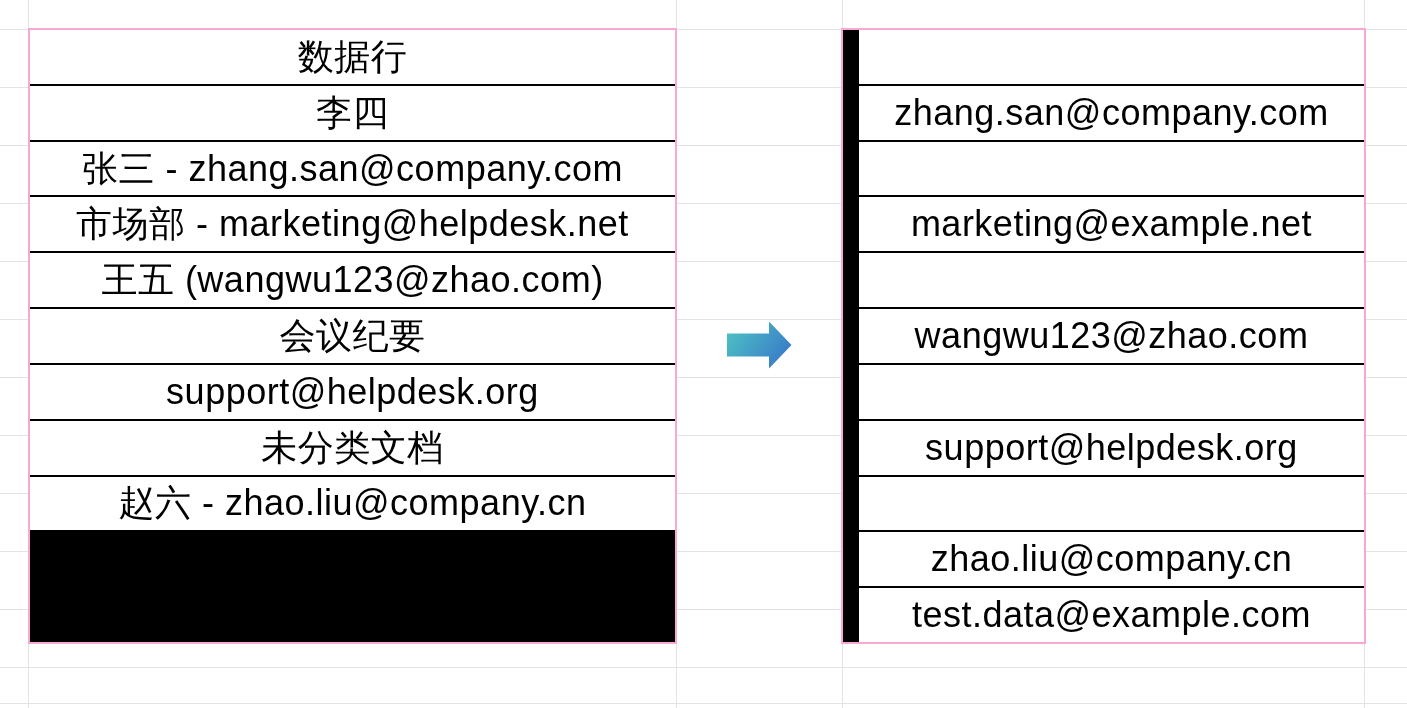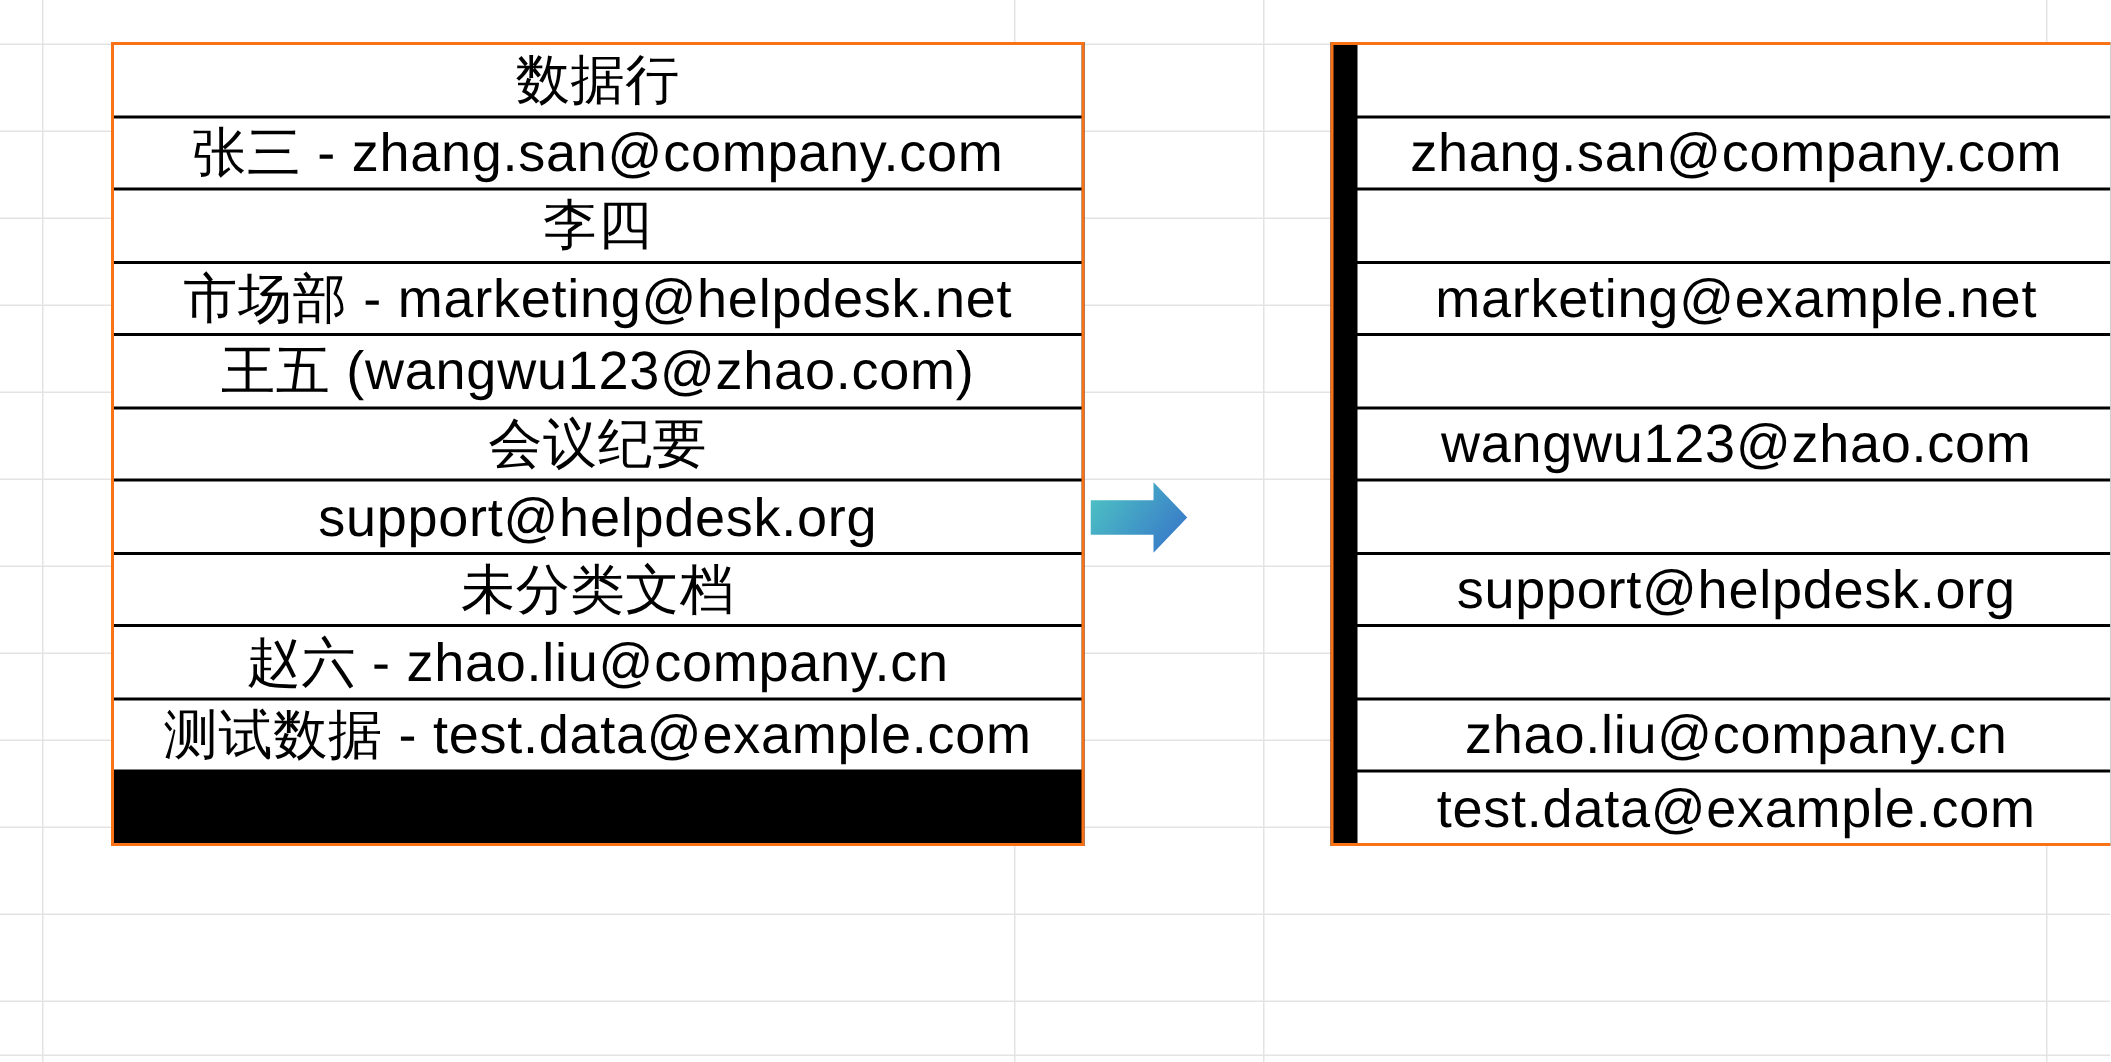--- a/index.html
+++ b/index.html
@@ -4,23 +4,23 @@
 <style>
   html,body { margin:0; padding:0; background:#fff; }
   .canvas {
     position:relative; width:1407px; height:708px; background:#ffffff;
     overflow:hidden;
     font-family:"Liberation Sans","DejaVu Sans",sans-serif;
   }
   .gridline-h { position:absolute; left:0; width:100%; height:1px; background:#e3e3e3; }
   .gridline-v { position:absolute; top:0; height:100%; width:1px; background:#e3e3e3; }
   .xl-table {
-    position:absolute; top:28px; height:536px; box-sizing:border-box;
+    position:absolute; top:28px; height:616px; box-sizing:border-box;
     display:grid; grid-template-rows:repeat(11,1fr); gap:2px;
-    background:#000; border:2px solid #f97316;margin-left:46px;
+    background:#000; border:2px solid #f9a8d4;
   }
   .left-table  { left:28px;  width:649px; }
   .right-table { left:841px; width:525px;padding-left:16px; }
   .cell {
     background:#fff; display:flex; align-items:center; justify-content:center;
     font-size:36px; line-height:1; color:#000; white-space:nowrap; overflow:hidden;
     letter-spacing:0.5px;
   }
   .arrow-wrap { position:absolute; left:727px; top:321px; width:65px; height:48px; }
 </style>
@@ -44,29 +44,28 @@
       <div class="gridline-h" style="top: 667px;"></div>
       <div class="gridline-h" style="top: 703px;"></div>
       <div class="gridline-v" style="left: 28px;"></div>
       <div class="gridline-v" style="left: 676px;"></div>
       <div class="gridline-v" style="left: 842px;"></div>
       <div class="gridline-v" style="left: 1364px;"></div>
     </div>
 
   <div class="xl-table left-table">
     <div class="cell">数据行</div>
+    <div class="cell">李四</div>
     <div class="cell">张三 - zhang.san@company.com</div>
-    <div class="cell">李四</div>
     <div class="cell">市场部 - marketing@helpdesk.net</div>
     <div class="cell">王五 (wangwu123@zhao.com)</div>
     <div class="cell">会议纪要</div>
     <div class="cell">support@helpdesk.org</div>
     <div class="cell">未分类文档</div>
     <div class="cell">赵六 - zhao.liu@company.cn</div>
-    <div class="cell">测试数据 - test.data@example.com</div>
   </div>
 
   <div class="arrow-wrap">
     <svg width="65" height="48" viewBox="0 0 65 48">
       <defs>
         <linearGradient id="arrowGrad" x1="0" y1="0" x2="1" y2="0.55">
           <stop id="grad-start" offset="0" stop-color="#4ec7c3"></stop>
           <stop id="grad-end" offset="1" stop-color="#3a7ec8"></stop>
         </linearGradient>
       </defs>

